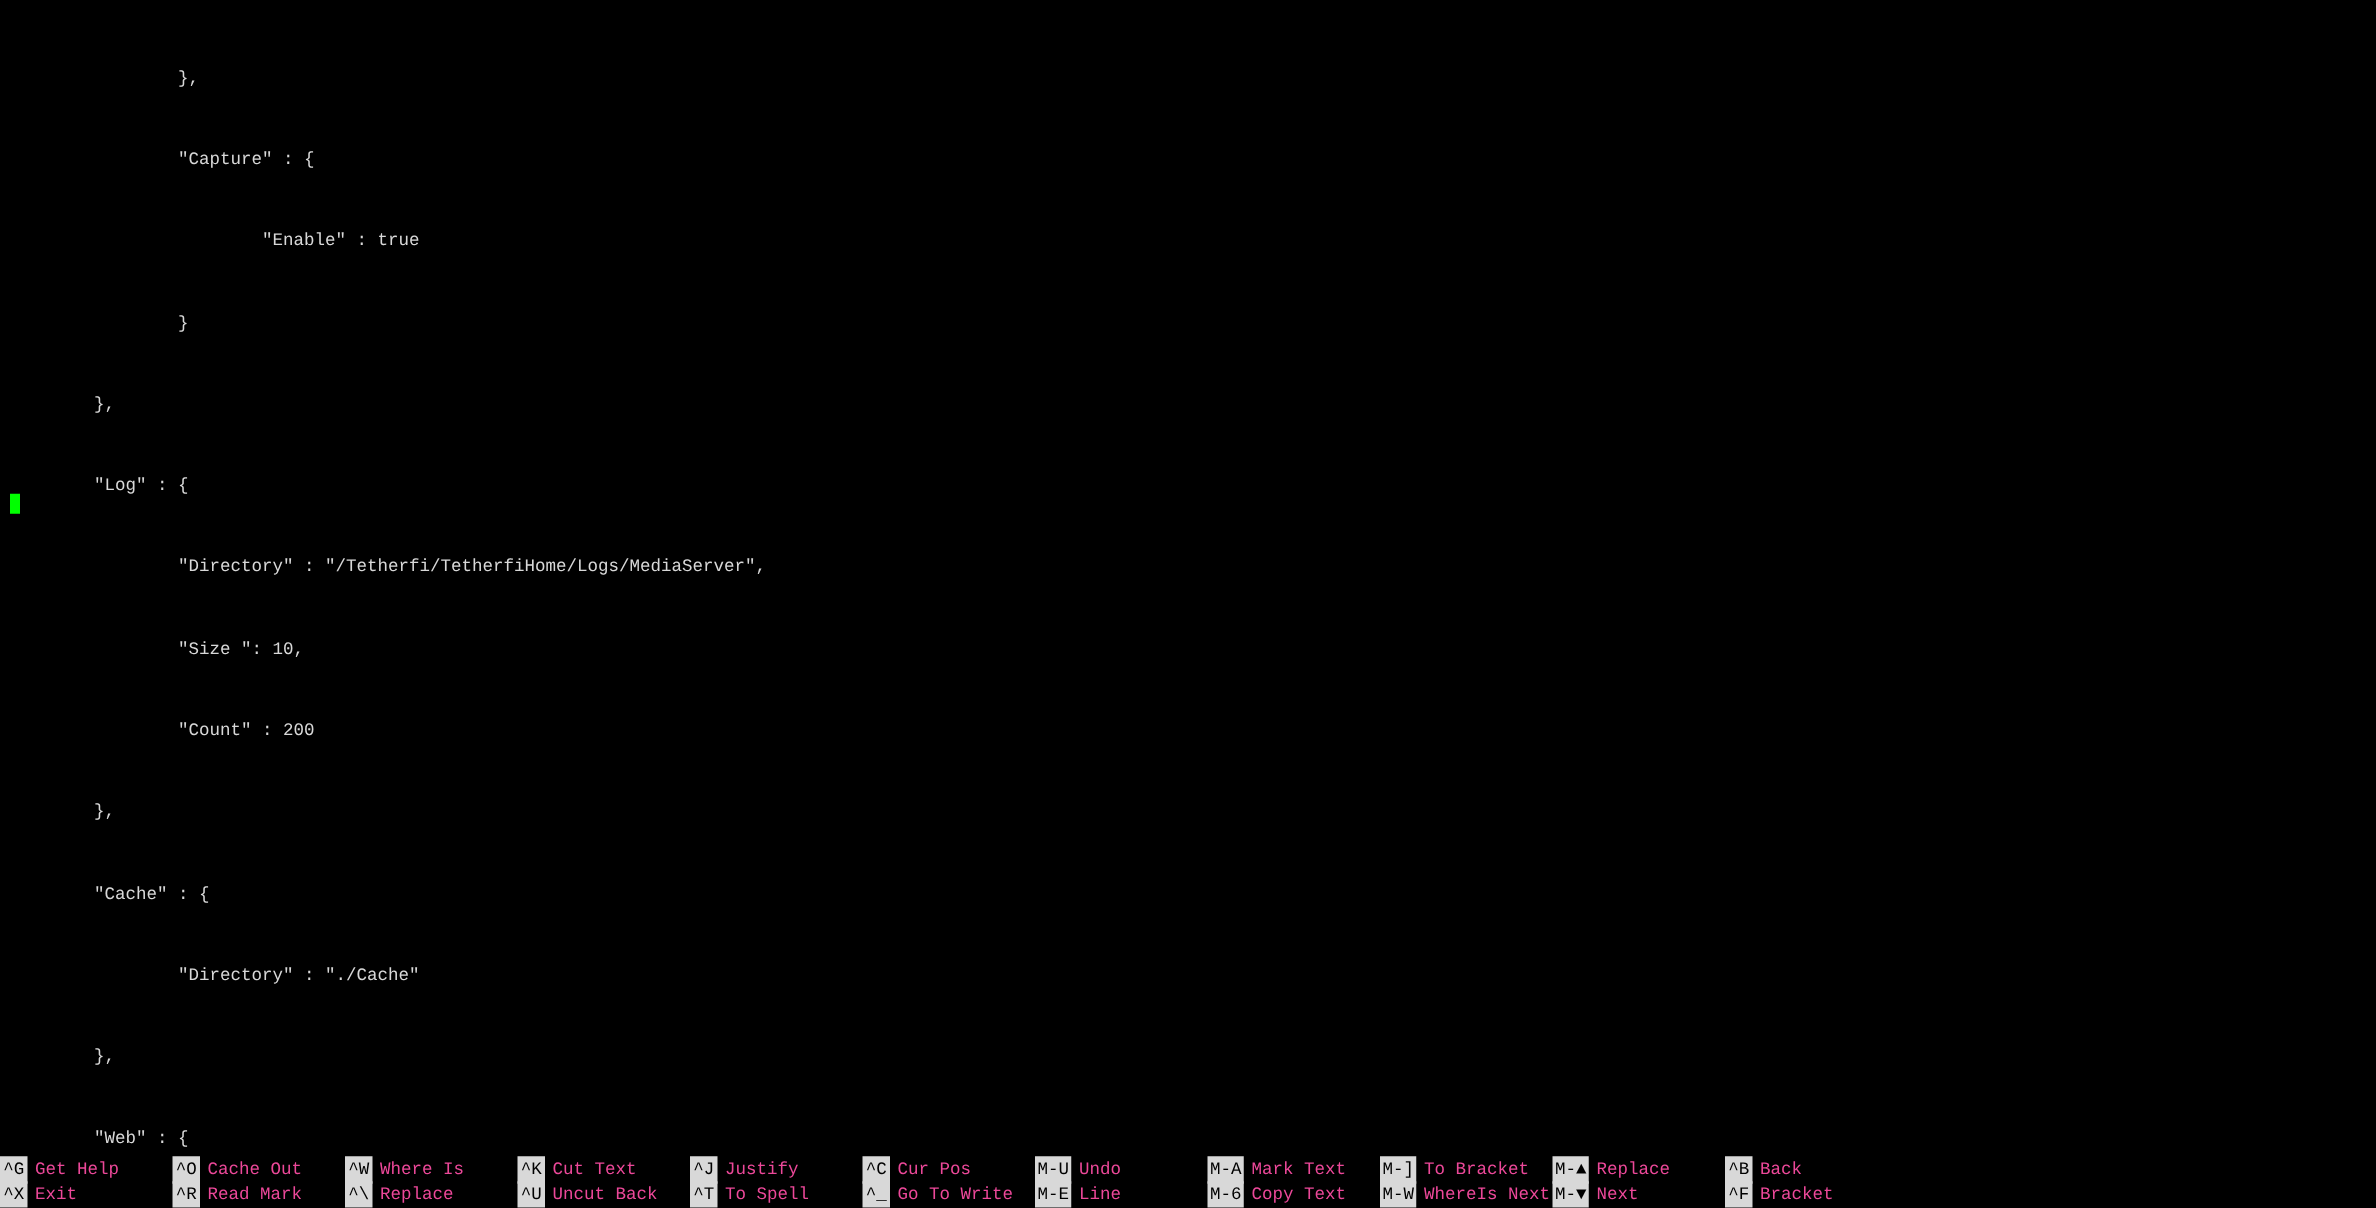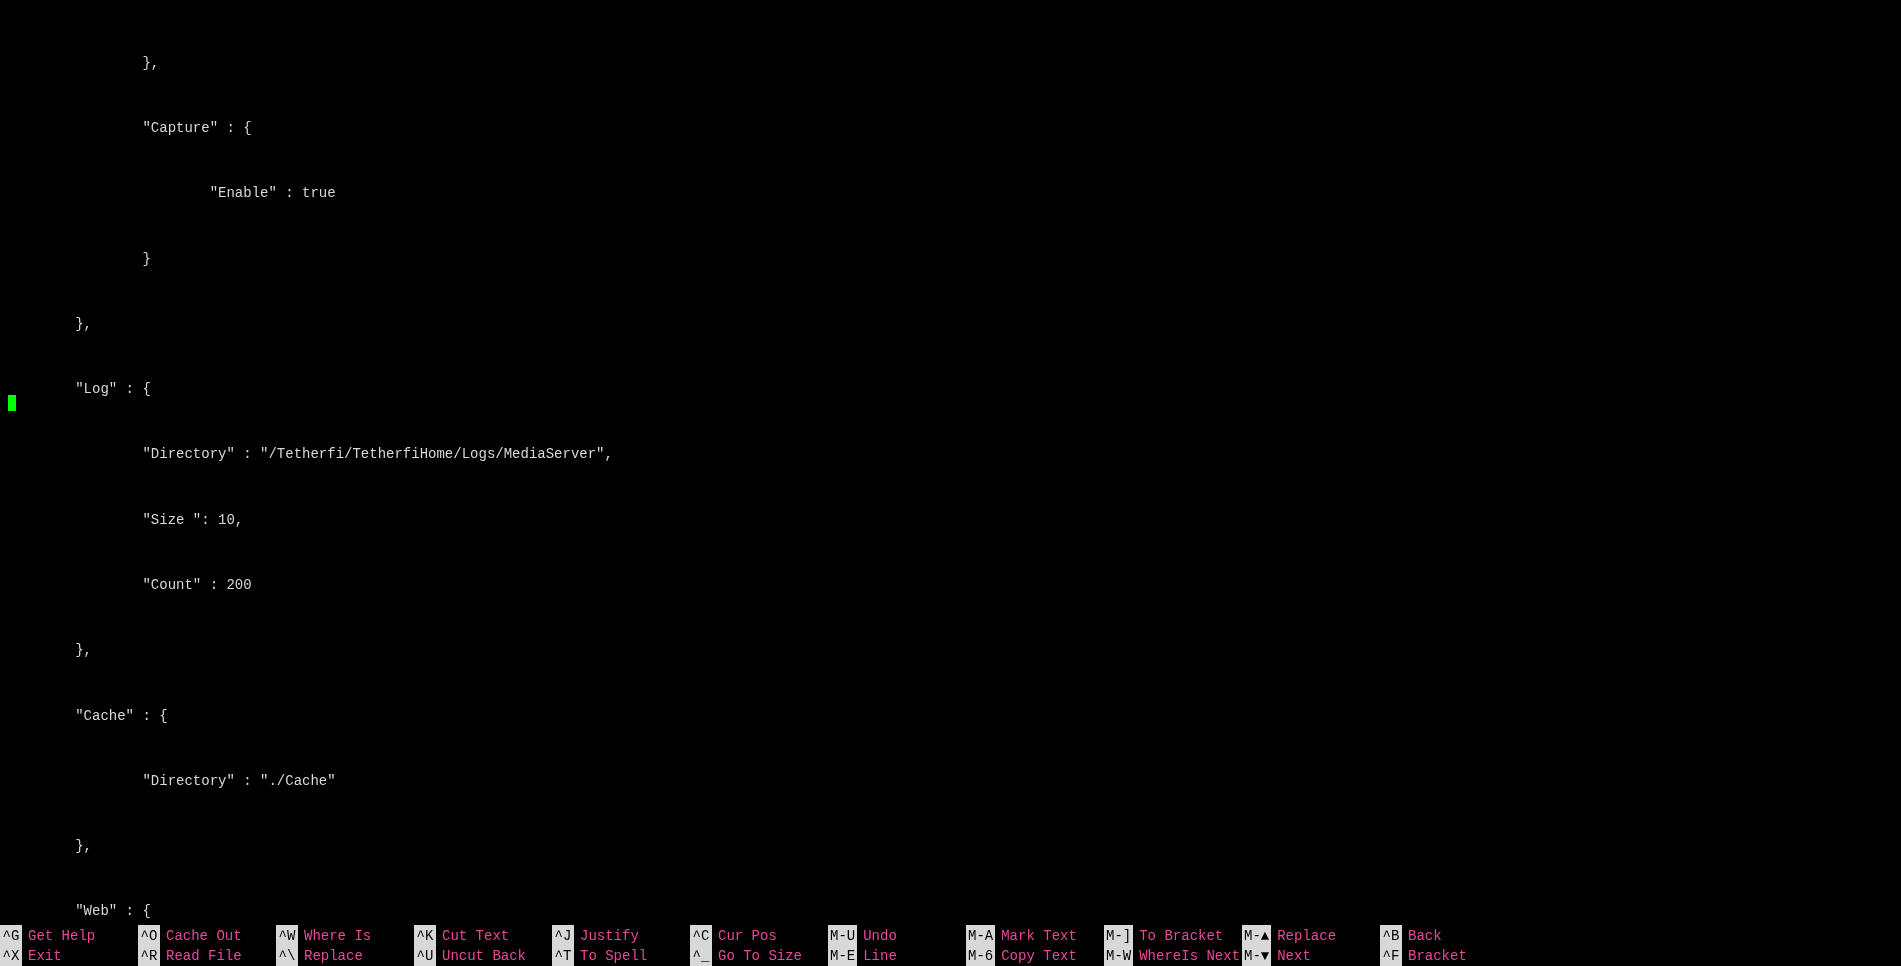--- a/index.html
+++ b/index.html
@@ -149,37 +149,37 @@
         <span class="help-label">Back</span>
       </div>
   </div>
   <div class="help-row">
     <div class="help-item">
         <span class="help-key">^X</span>
         <span class="help-label">Exit</span>
       </div>
     <div class="help-item">
         <span class="help-key">^R</span>
-        <span class="help-label">Read File</span>
+        <span class="help-label">Read Mark</span>
       </div>
     <div class="help-item">
         <span class="help-key">^\</span>
         <span class="help-label">Replace</span>
       </div>
     <div class="help-item">
         <span class="help-key">^U</span>
         <span class="help-label">Uncut Back</span>
       </div>
     <div class="help-item">
         <span class="help-key">^T</span>
         <span class="help-label">To Spell</span>
       </div>
     <div class="help-item">
         <span class="help-key">^_</span>
-        <span class="help-label">Go To Size</span>
+        <span class="help-label">Go To Write</span>
       </div>
     <div class="help-item">
         <span class="help-key">M-E</span>
         <span class="help-label">Line</span>
       </div>
     <div class="help-item">
         <span class="help-key">M-6</span>
         <span class="help-label">Copy Text</span>
       </div>
     <div class="help-item">

